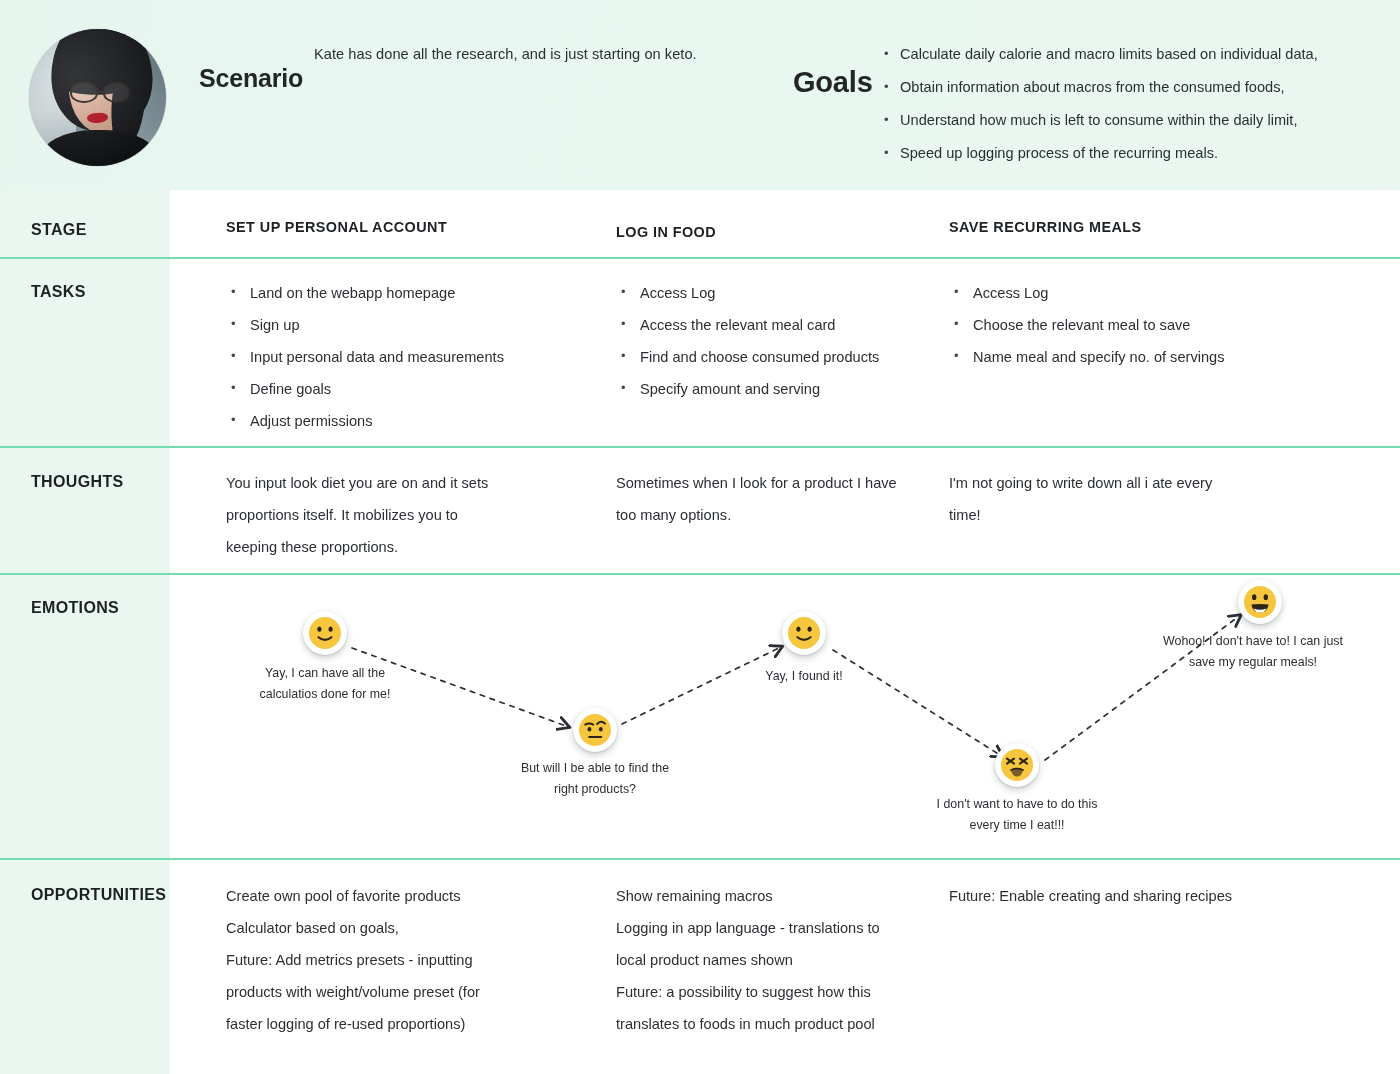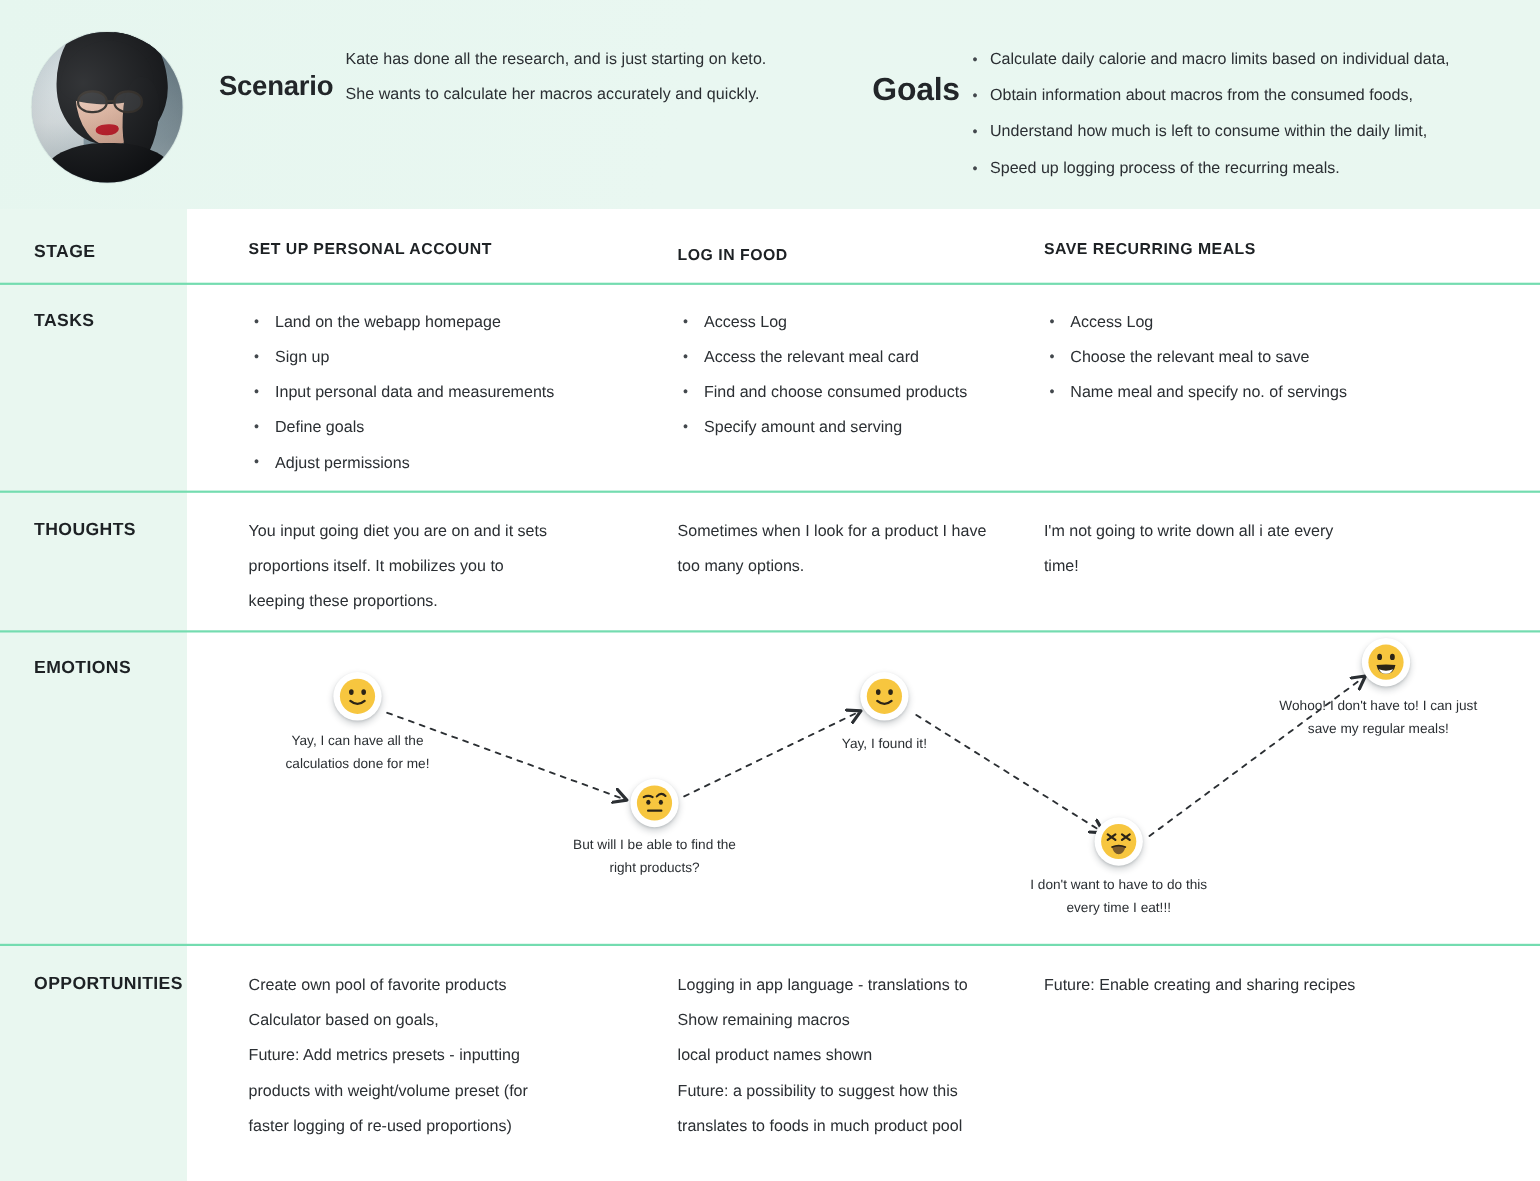--- a/index.html
+++ b/index.html
@@ -192,21 +192,20 @@
           <b></b>
         </div>
       <div class="ph-lips"></div>
       <div class="ph-body"></div>
       <div class="ph-shade"></div>
     </div>
 
     <div class="scenario-label">Scenario</div>
     <div class="scenario-text">
       <div>Kate has done all the research, and is just starting on keto.</div>
-      <div>She wants to calculate her macros accurately and quickly.</div>
     </div>
 
     <div class="goals-label">Goals</div>
     <ul class="goals-list">
       <li>Calculate daily calorie and macro limits based on individual data,</li>
       <li>Obtain information about macros from the consumed foods,</li>
       <li>Understand how much is left to consume within the daily limit,</li>
       <li>Speed up logging process of the recurring meals.</li>
     </ul>
   </div>
@@ -241,21 +240,21 @@
     <li>Find and choose consumed products</li>
     <li>Specify amount and serving</li>
   </ul>
   <ul class="col col-3 tasks" style="top:277px">
     <li>Access Log</li>
     <li>Choose the relevant meal to save</li>
     <li>Name meal and specify no. of servings</li>
   </ul>
 
   <div class="col col-1 para" style="top:467px">
-    <div>You input going diet you are on and it sets</div>
+    <div>You input look diet you are on and it sets</div>
     <div>proportions itself. It mobilizes you to</div>
     <div>keeping these proportions.</div>
   </div>
   <div class="col col-2 para" style="top:467px">
     <div>Sometimes when I look for a product I have</div>
     <div>too many options.</div>
   </div>
   <div class="col col-3 para" style="top:467px">
     <div>I'm not going to write down all i ate every</div>
     <div>time!</div>
@@ -355,22 +354,22 @@
   </div>
 
   <div class="col col-1 para" style="top:880px">
     <div>Create own pool of favorite products</div>
     <div>Calculator based on goals,</div>
     <div>Future: Add metrics presets - inputting</div>
     <div>products with weight/volume preset (for</div>
     <div>faster logging of re-used proportions)</div>
   </div>
   <div class="col col-2 para" style="top:880px">
+    <div>Show remaining macros</div>
     <div>Logging in app language - translations to</div>
-    <div>Show remaining macros</div>
     <div>local product names shown</div>
     <div>Future: a possibility to suggest how this</div>
     <div>translates to foods in much product pool</div>
   </div>
   <div class="col col-3 para" style="top:880px">
     <div>Future: Enable creating and sharing recipes</div>
   </div>
 
 </div>
 

